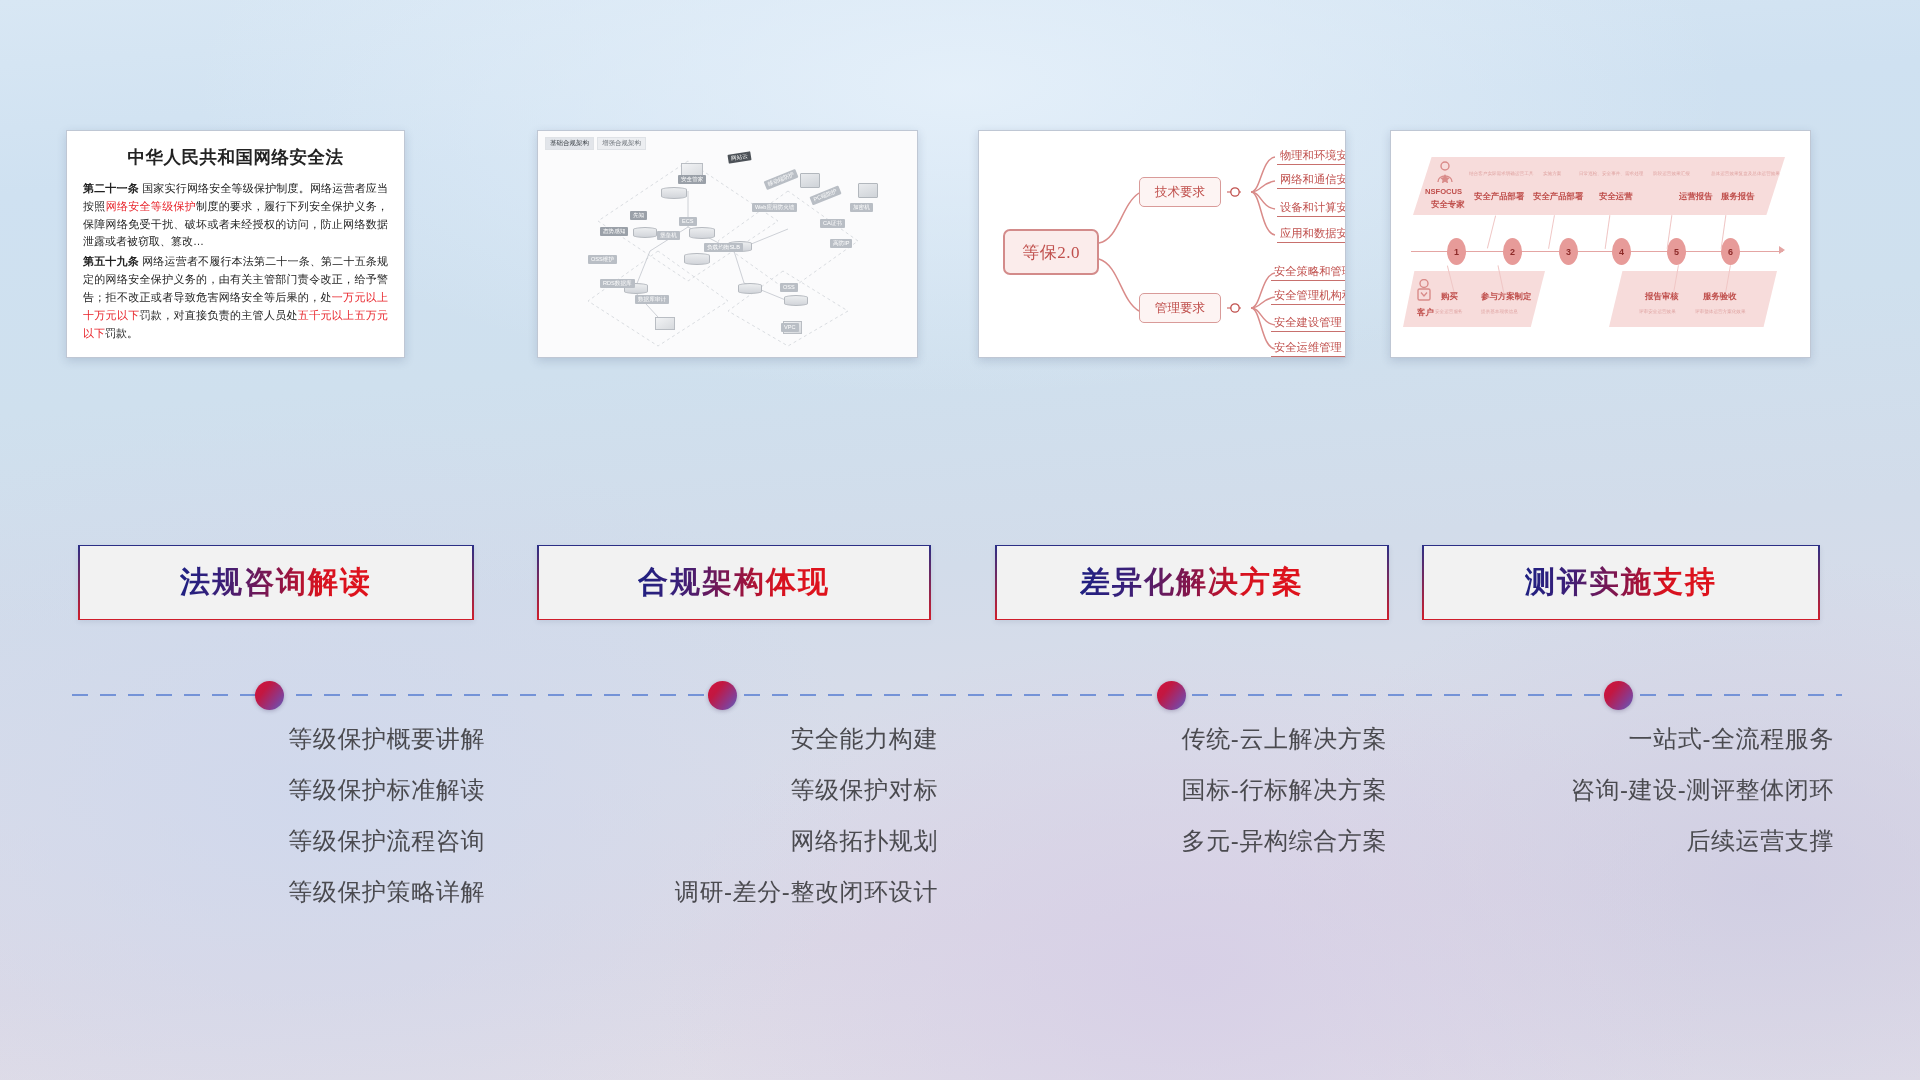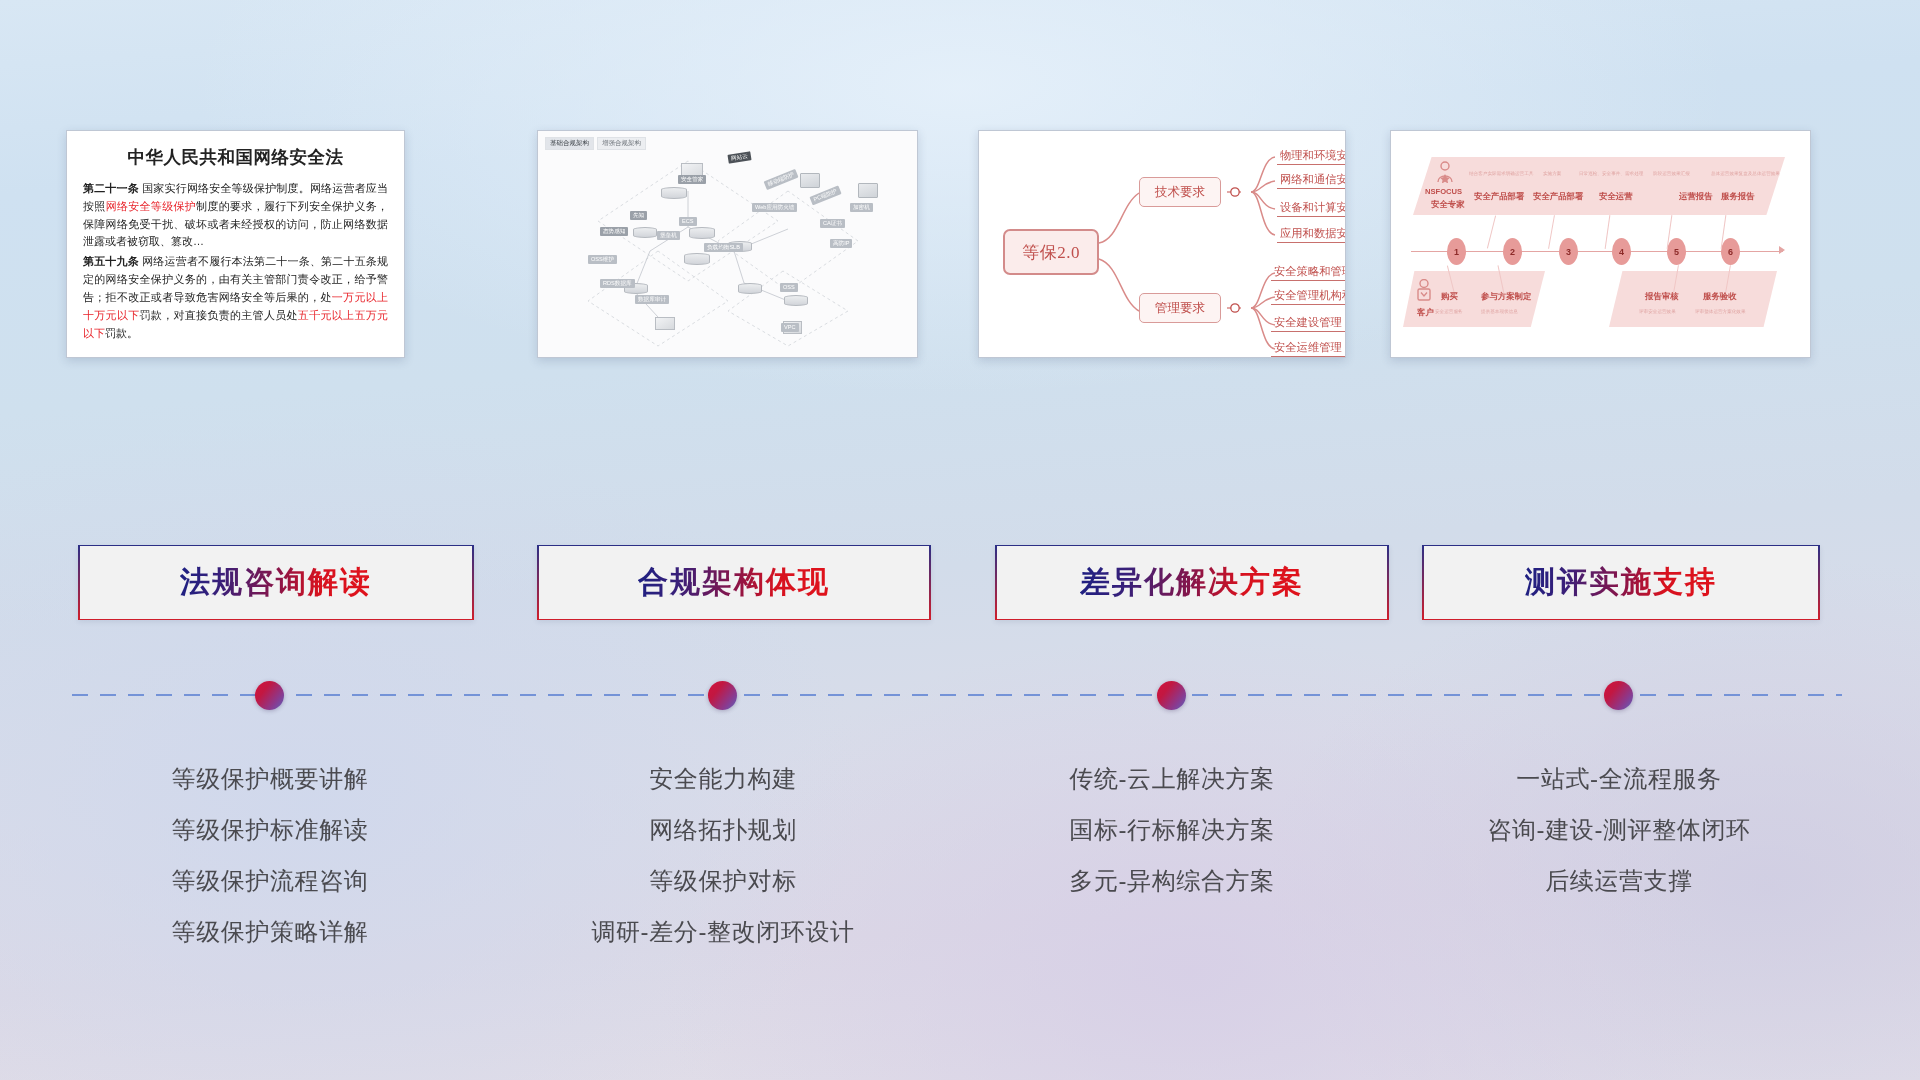--- a/index.html
+++ b/index.html
@@ -152,21 +152,21 @@
   }
   .dot {
     position:absolute; top:681px; width:29px; height:29px; border-radius:50%;
     background: linear-gradient(128deg,#d2113d 0%, #c21741 32%, #8a3a8f 72%, #5a63bd 100%);
     box-shadow:0 1px 4px rgba(60,40,90,.3);
   }
   .dot.d1 { left:255px; } .dot.d2 { left:708px; }
   .dot.d3 { left:1157px; } .dot.d4 { left:1604px; }
 
   
-  .col { position:absolute; top:767px; width:430px; text-align:center; }
+  .col { position:absolute; top:727px; width:430px; text-align:right; }
   .col.k1 { left:55px; }  .col.k2 { left:508px; }
   .col.k3 { left:957px; } .col.k4 { left:1404px; }
   .col .li {
     font-size:24px; color:#4a4a4f; line-height:1;
     margin-bottom:27px; letter-spacing:.6px; white-space:nowrap;
   }
 </style>
 </head>
 <body>
 
@@ -364,22 +364,22 @@
   <div class="dot d4"></div>
 
   <div class="col k1">
     <div class="li">等级保护概要讲解</div>
     <div class="li">等级保护标准解读</div>
     <div class="li">等级保护流程咨询</div>
     <div class="li">等级保护策略详解</div>
   </div>
   <div class="col k2">
     <div class="li">安全能力构建</div>
+    <div class="li">等级保护对标</div>
     <div class="li">网络拓扑规划</div>
-    <div class="li">等级保护对标</div>
     <div class="li">调研-差分-整改闭环设计</div>
   </div>
   <div class="col k3">
     <div class="li">传统-云上解决方案</div>
     <div class="li">国标-行标解决方案</div>
     <div class="li">多元-异构综合方案</div>
   </div>
   <div class="col k4">
     <div class="li">一站式-全流程服务</div>
     <div class="li">咨询-建设-测评整体闭环</div>

